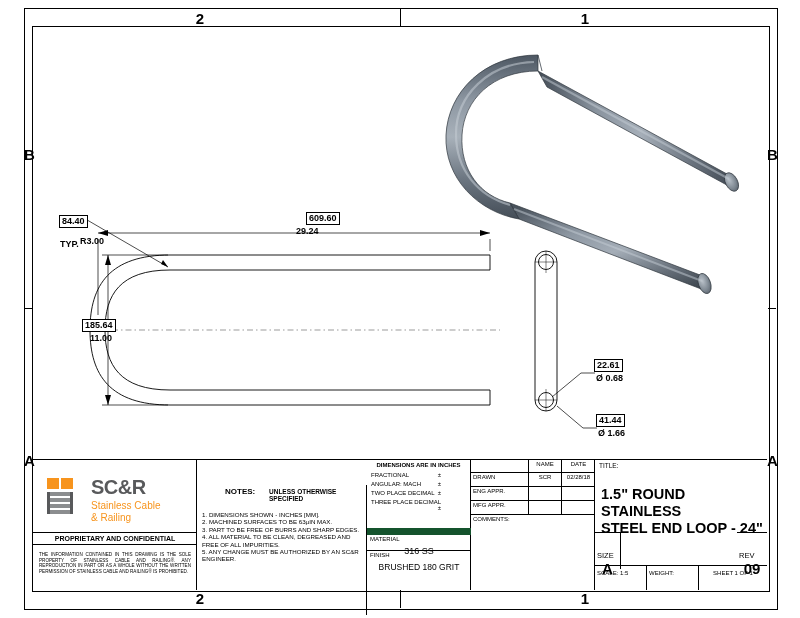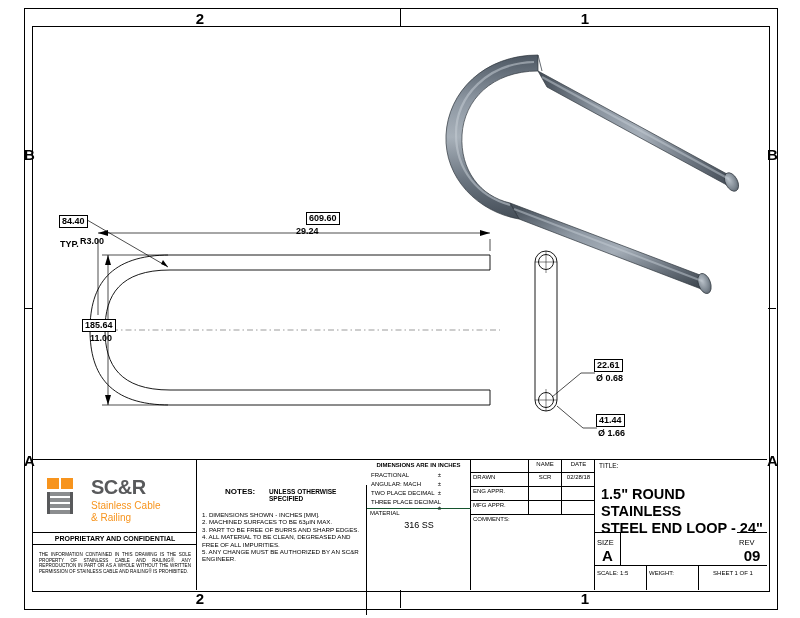--- a/index.html
+++ b/index.html
@@ -53,21 +53,21 @@
   .matl-lbl{font-size:6px;}
   .matl-val{text-align:center;font-size:9px;padding-top:4px;}
 
   
   #appcol{position:absolute;left:438px;top:0;width:124px;height:130px;box-sizing:border-box;border-right:1px solid #000;}
   .app-cell{position:absolute;box-sizing:border-box;font-size:6px;padding:1px 2px;}
 
   
   #titlecol{position:absolute;left:562px;top:0;width:172px;height:130px;box-sizing:border-box;}
   .big-title{position:absolute;left:6px;top:26px;width:164px;font-size:14.5px;font-weight:bold;line-height:17px;}
-  .tb-sub{position:absolute;box-sizing:border-box;font-size:6px;padding:5px 2px;}
+  .tb-sub{position:absolute;box-sizing:border-box;font-size:6px;padding:18px 2px;}
   .tb-sub .v{font-size:15px;font-weight:bold;text-align:center;display:block;line-height:17px;}
   .tb-sub .v-sm{font-size:7.5px;display:block;}
 </style>
 </head>
 <body>
 
 <div id="sheet">
 
   <div class="frame-outer"></div>
   <div class="frame-inner"></div>
@@ -270,23 +270,27 @@
       </div>
       <div class="tol-row" style="top:30px;">
         <span>TWO PLACE DECIMAL</span>
         <span style="float:right;padding-right:28px;">±</span>
       </div>
       <div class="tol-row" style="top:39px;">
         <span>THREE PLACE DECIMAL</span>
         <span style="float:right;padding-right:28px;">±</span>
       </div>
 
-      <div style="position:absolute;left:0;top:48px;width:104px;height:38px;box-sizing:border-box;border-top:1px solid #14532d;">
+      <div style="position:absolute;left:0;top:68px;width:104px;height:38px;box-sizing:border-box;border-top:7px solid #14532d;">
         <div class="matl-lbl" style="padding-left:3px;padding-top:1px;">MATERIAL</div>
         <div class="matl-val">316 SS</div>
+      </div>
+      <div style="position:absolute;left:0;top:90px;width:104px;height:40px;box-sizing:border-box;border-top:1px solid #000;">
+        <div class="matl-lbl" style="padding-left:3px;padding-top:1px;">FINISH</div>
+        <div class="matl-val" style="font-size:8.5px;">BRUSHED 180 GRIT</div>
       </div>
     </div>
 
     <div id="appcol">
 
       <div class="app-cell" style="left:0;top:0;width:58px;height:13px;border-bottom:1px solid #000;border-right:1px solid #000;position:absolute;"></div>
       <div class="app-cell" style="left:58px;top:0;width:33px;height:13px;border-bottom:1px solid #000;border-right:1px solid #000;position:absolute;text-align:center;">NAME</div>
       <div class="app-cell" style="left:91px;top:0;width:33px;height:13px;border-bottom:1px solid #000;position:absolute;text-align:center;">DATE</div>
 
       <div class="app-cell" style="left:0;top:13px;width:58px;height:14px;border-bottom:1px solid #000;border-right:1px solid #000;position:absolute;">DRAWN</div>

